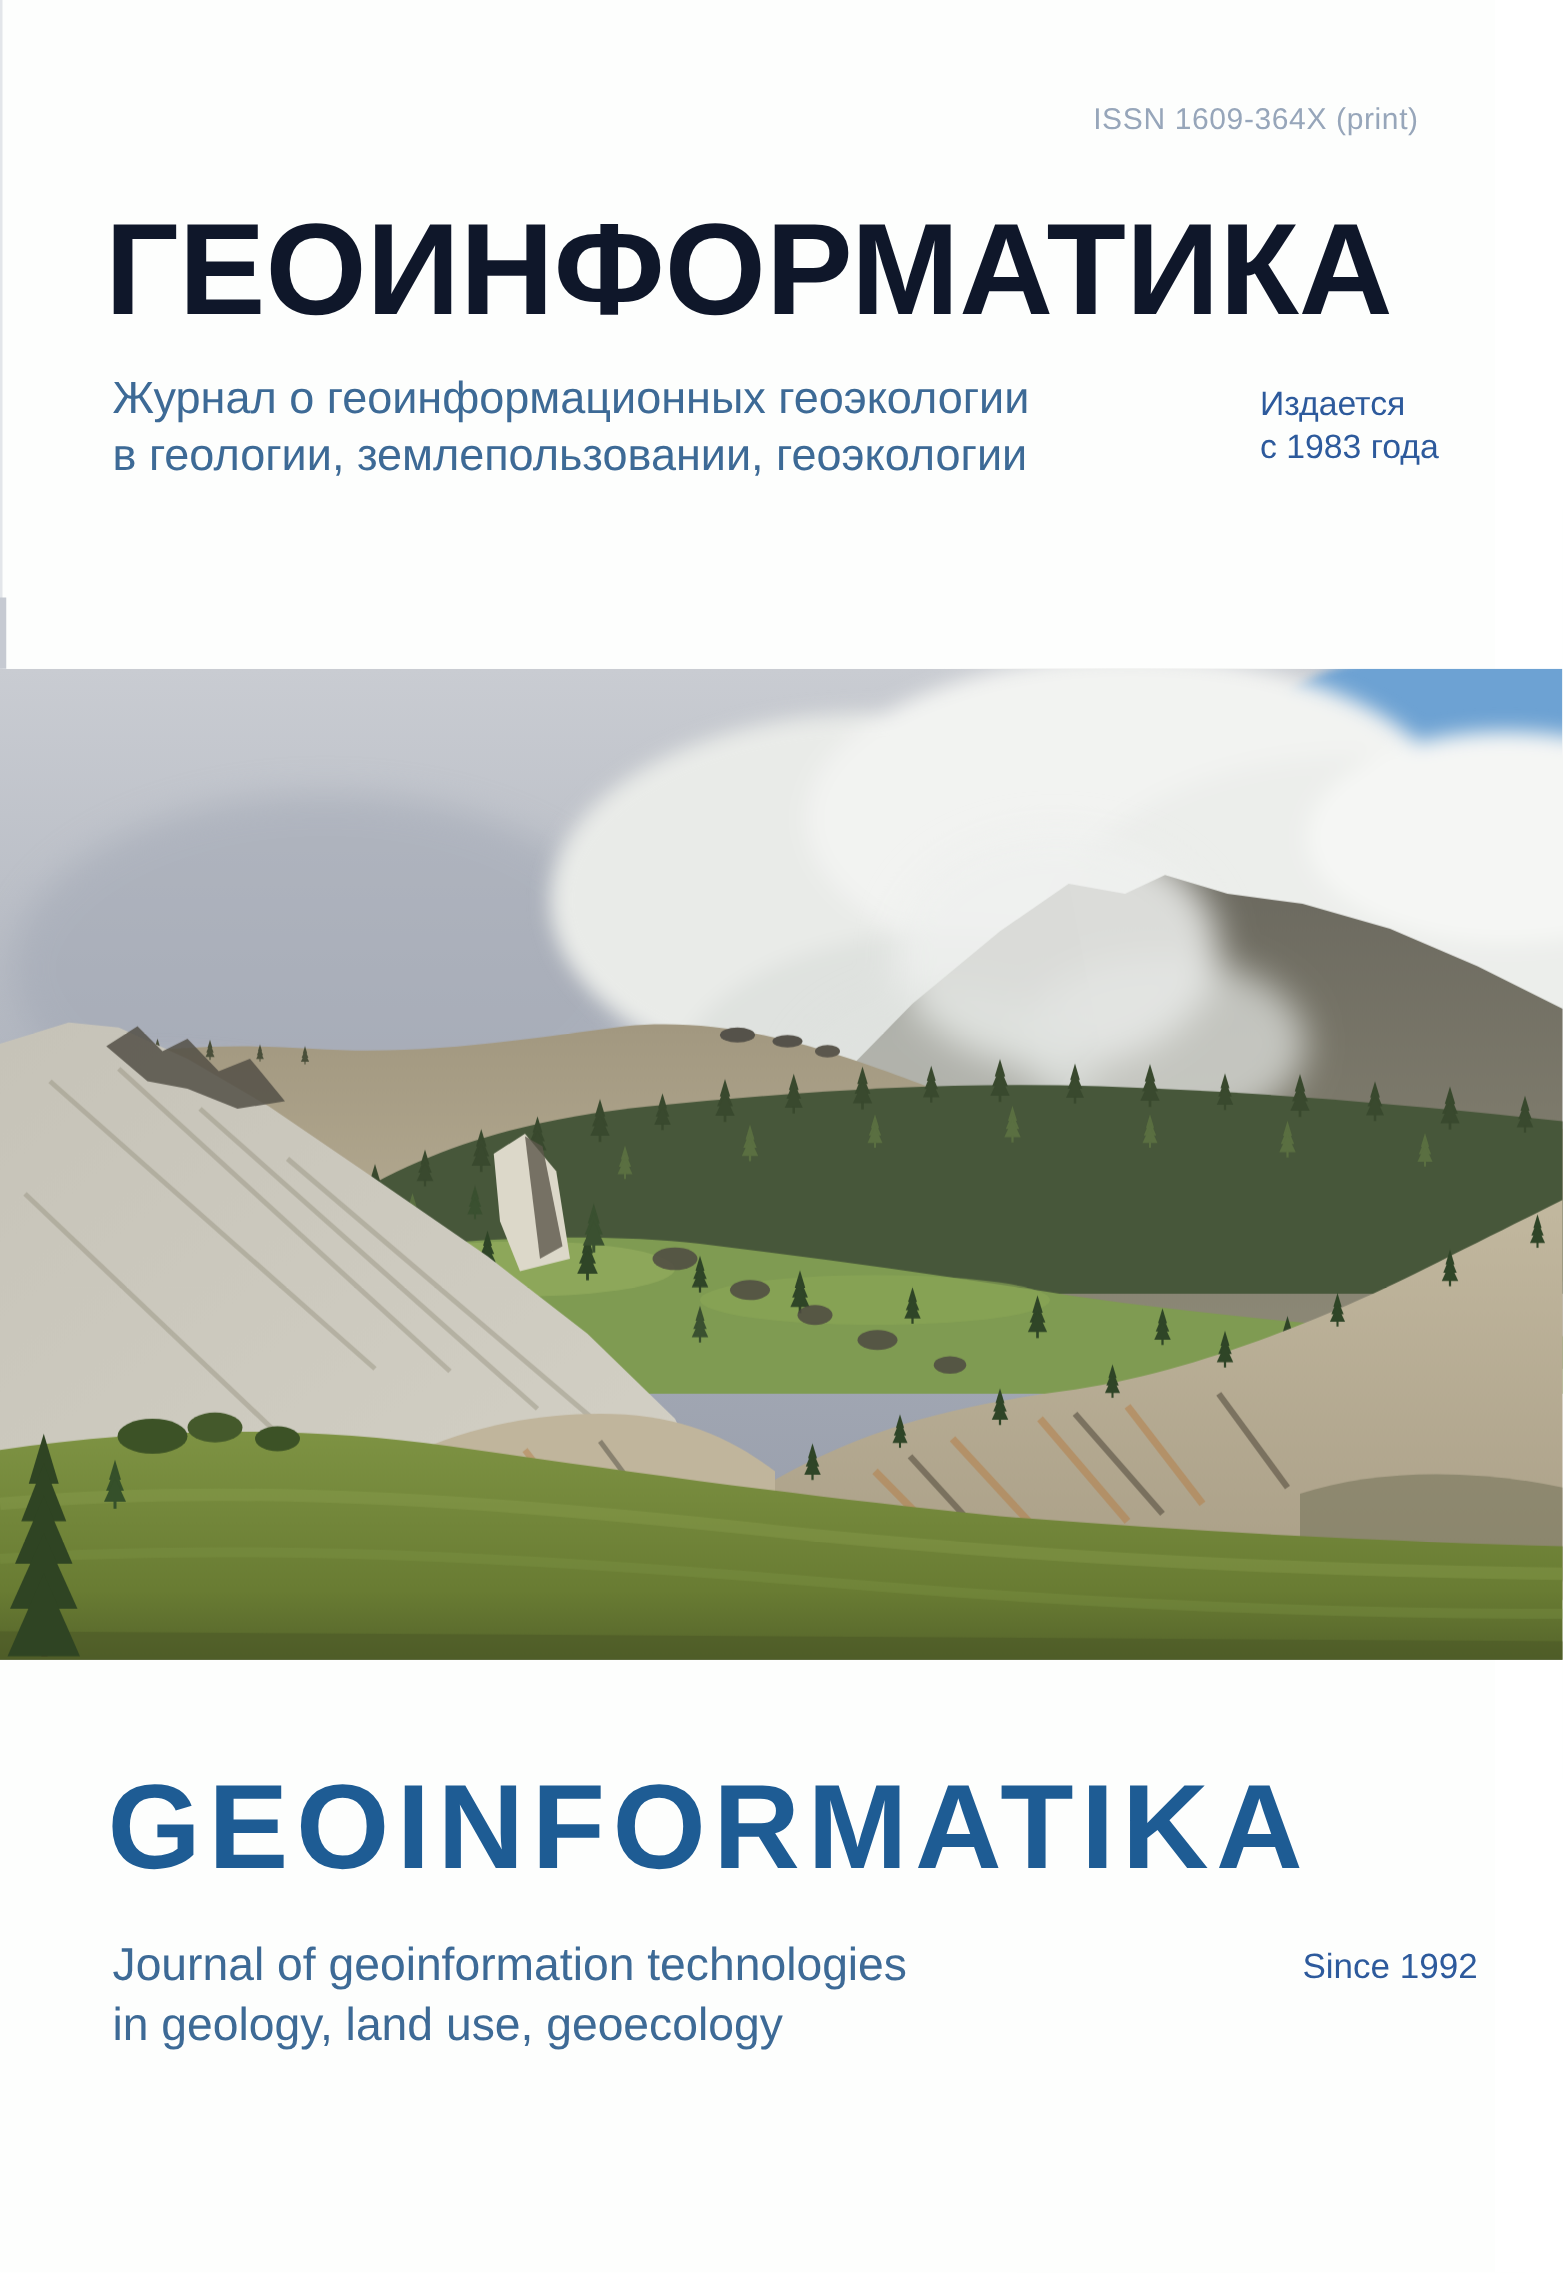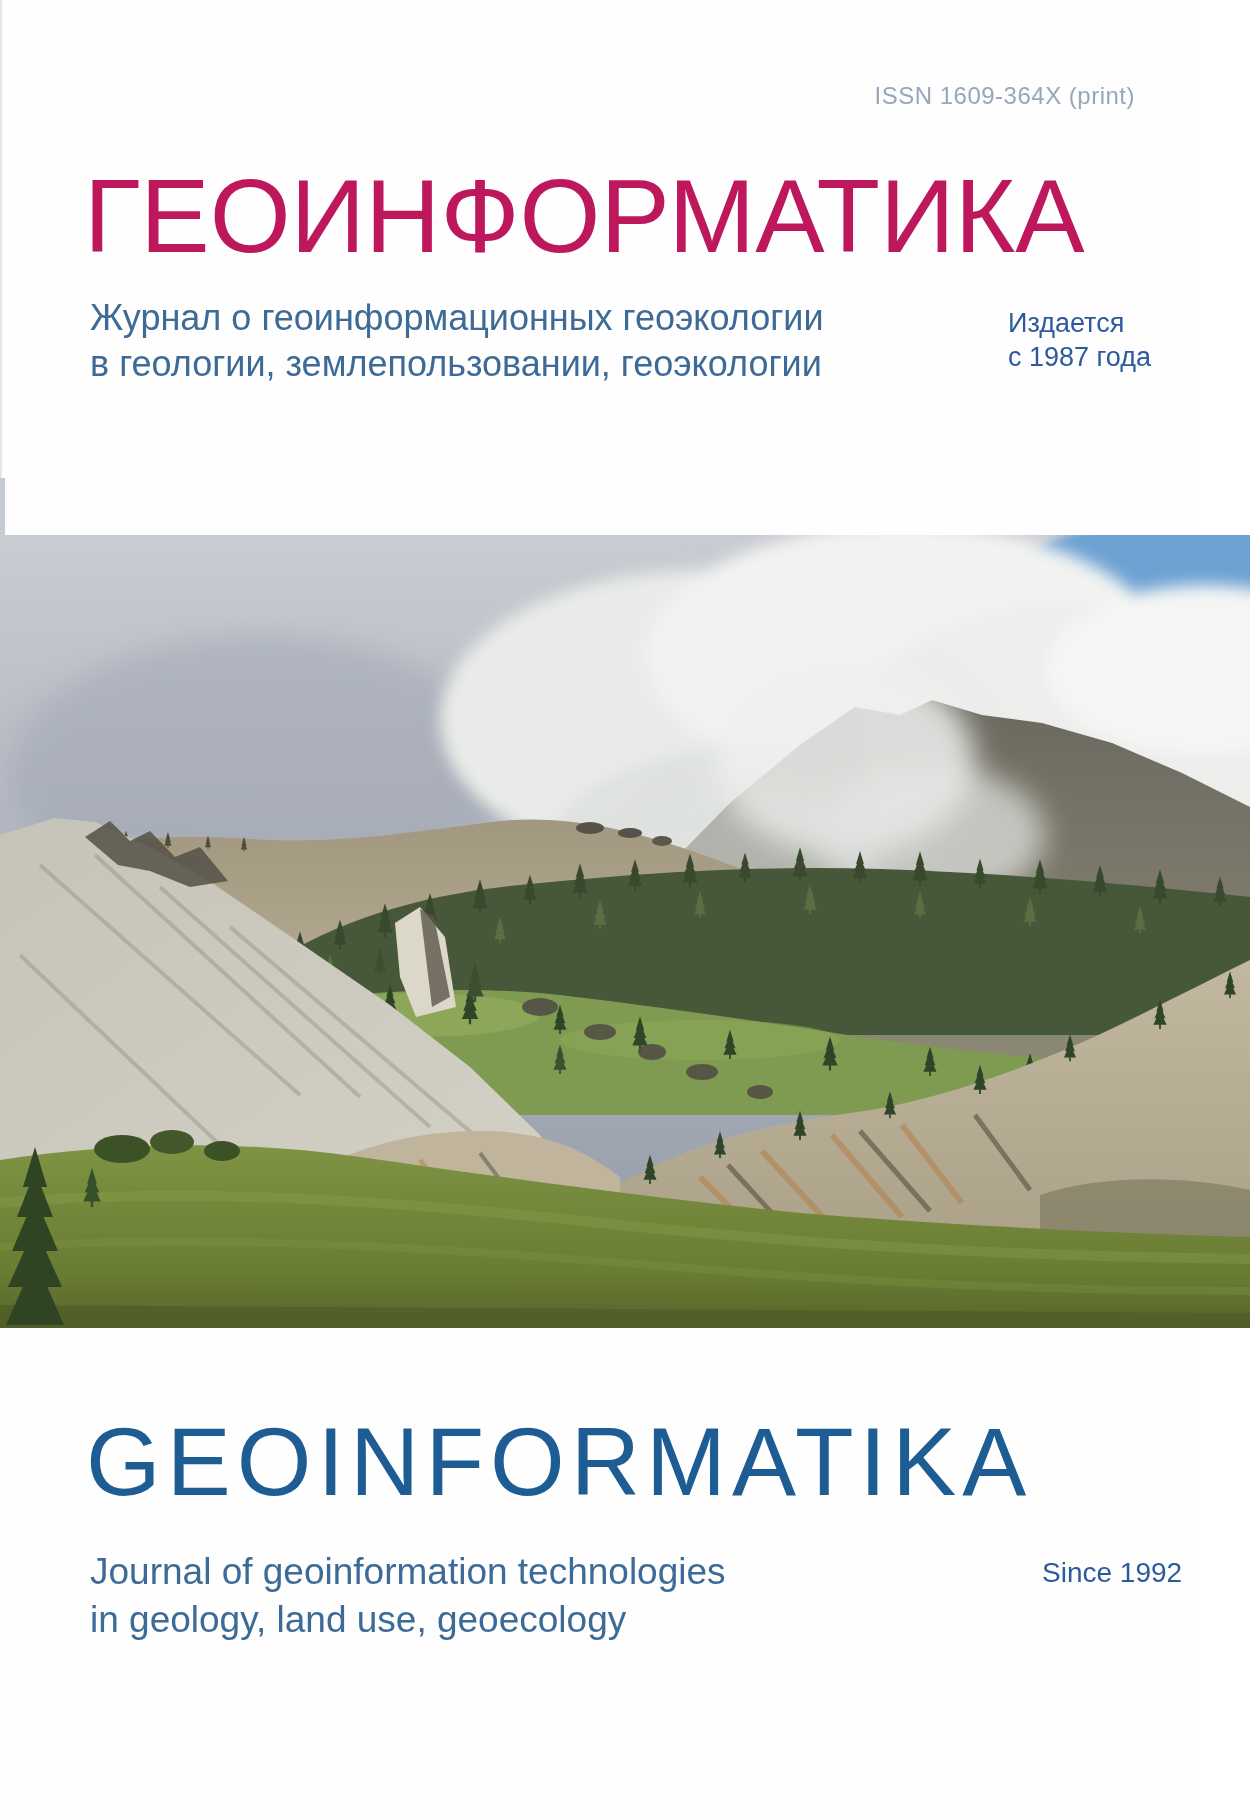--- a/index.html
+++ b/index.html
@@ -12,38 +12,38 @@
   }
   .cover{position:absolute;inset:0;width:1196px;height:1818px;background:#fdfefd;}
   .issn{
     position:absolute;top:82px;left:0;width:1135px;
     text-align:right;
     font-size:24px;letter-spacing:.5px;
     color:#97a6ba;
   }
   .title-ru{
     position:absolute;top:164px;left:84px;width:1120px;
-    font-size:104px;line-height:104px;font-weight:normal;
+    font-size:104px;line-height:104px;font-weight:bold;
     letter-spacing:0px;
-    color:#be185d;
+    color:#0f172a;
     white-space:nowrap;
   }
   .subtitle-ru{
     position:absolute;top:295px;left:90px;
     font-size:36px;line-height:46px;
     color:#3d6a96;
   }
   .since-ru{
     position:absolute;top:306px;left:1008px;
     font-size:27px;line-height:34px;font-weight:normal;
     color:#2d5a9c;
   }
   .title-en{
     position:absolute;top:1414px;left:86px;width:1120px;
-    font-size:96px;line-height:96px;font-weight:normal;
+    font-size:96px;line-height:96px;font-weight:bold;
     letter-spacing:6px;
     color:#1e5c94;
     white-space:nowrap;
   }
   .subtitle-en{
     position:absolute;top:1548px;left:90px;
     font-size:37px;line-height:48px;
     color:#3d6a96;
   }
   .since-en{
@@ -74,21 +74,21 @@
 
   <div class="title-ru">ГЕОИНФОРМАТИКА</div>
 
   <div class="subtitle-ru">
     <span>Журнал о геоинформационных геоэкологии</span><br>
     <span>в геологии, землепользовании, геоэкологии</span>
   </div>
 
   <div class="since-ru">
     <span>Издается</span><br>
-    <span>с 1987 года</span>
+    <span>с 1983 года</span>
   </div>
 
   <div class="edge-line"></div>
   <div class="edge-notch"></div>
 
   <div class="photo">
     <svg width="1250" height="793" viewBox="0 0 1250 793" xmlns="http://www.w3.org/2000/svg">
       <defs>
         <linearGradient id="skyGrad" x1="0" y1="0" x2="0" y2="1">
           <stop offset="0" stop-color="#c9ccd2"></stop>

